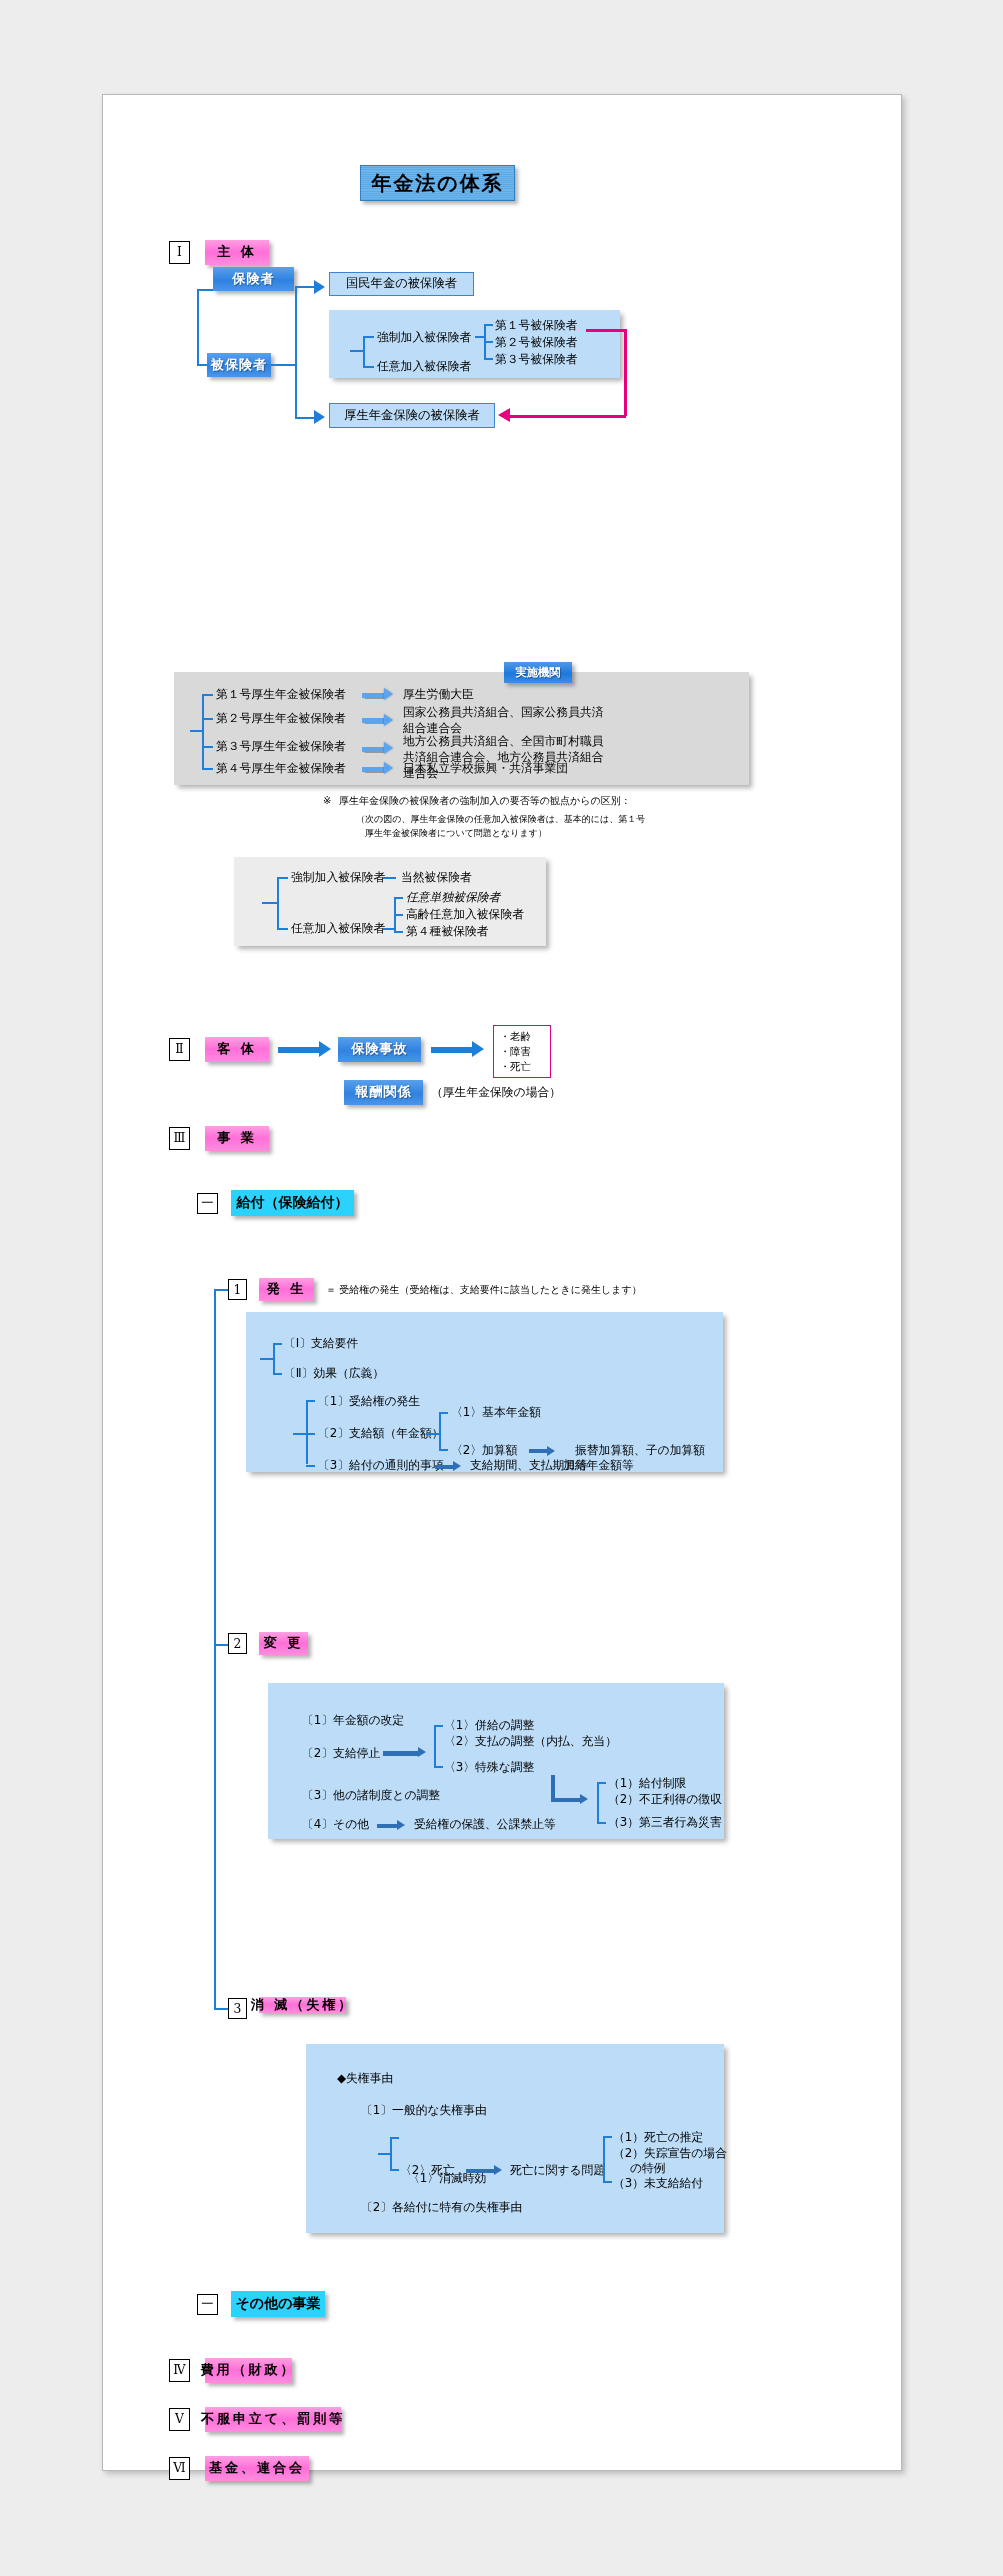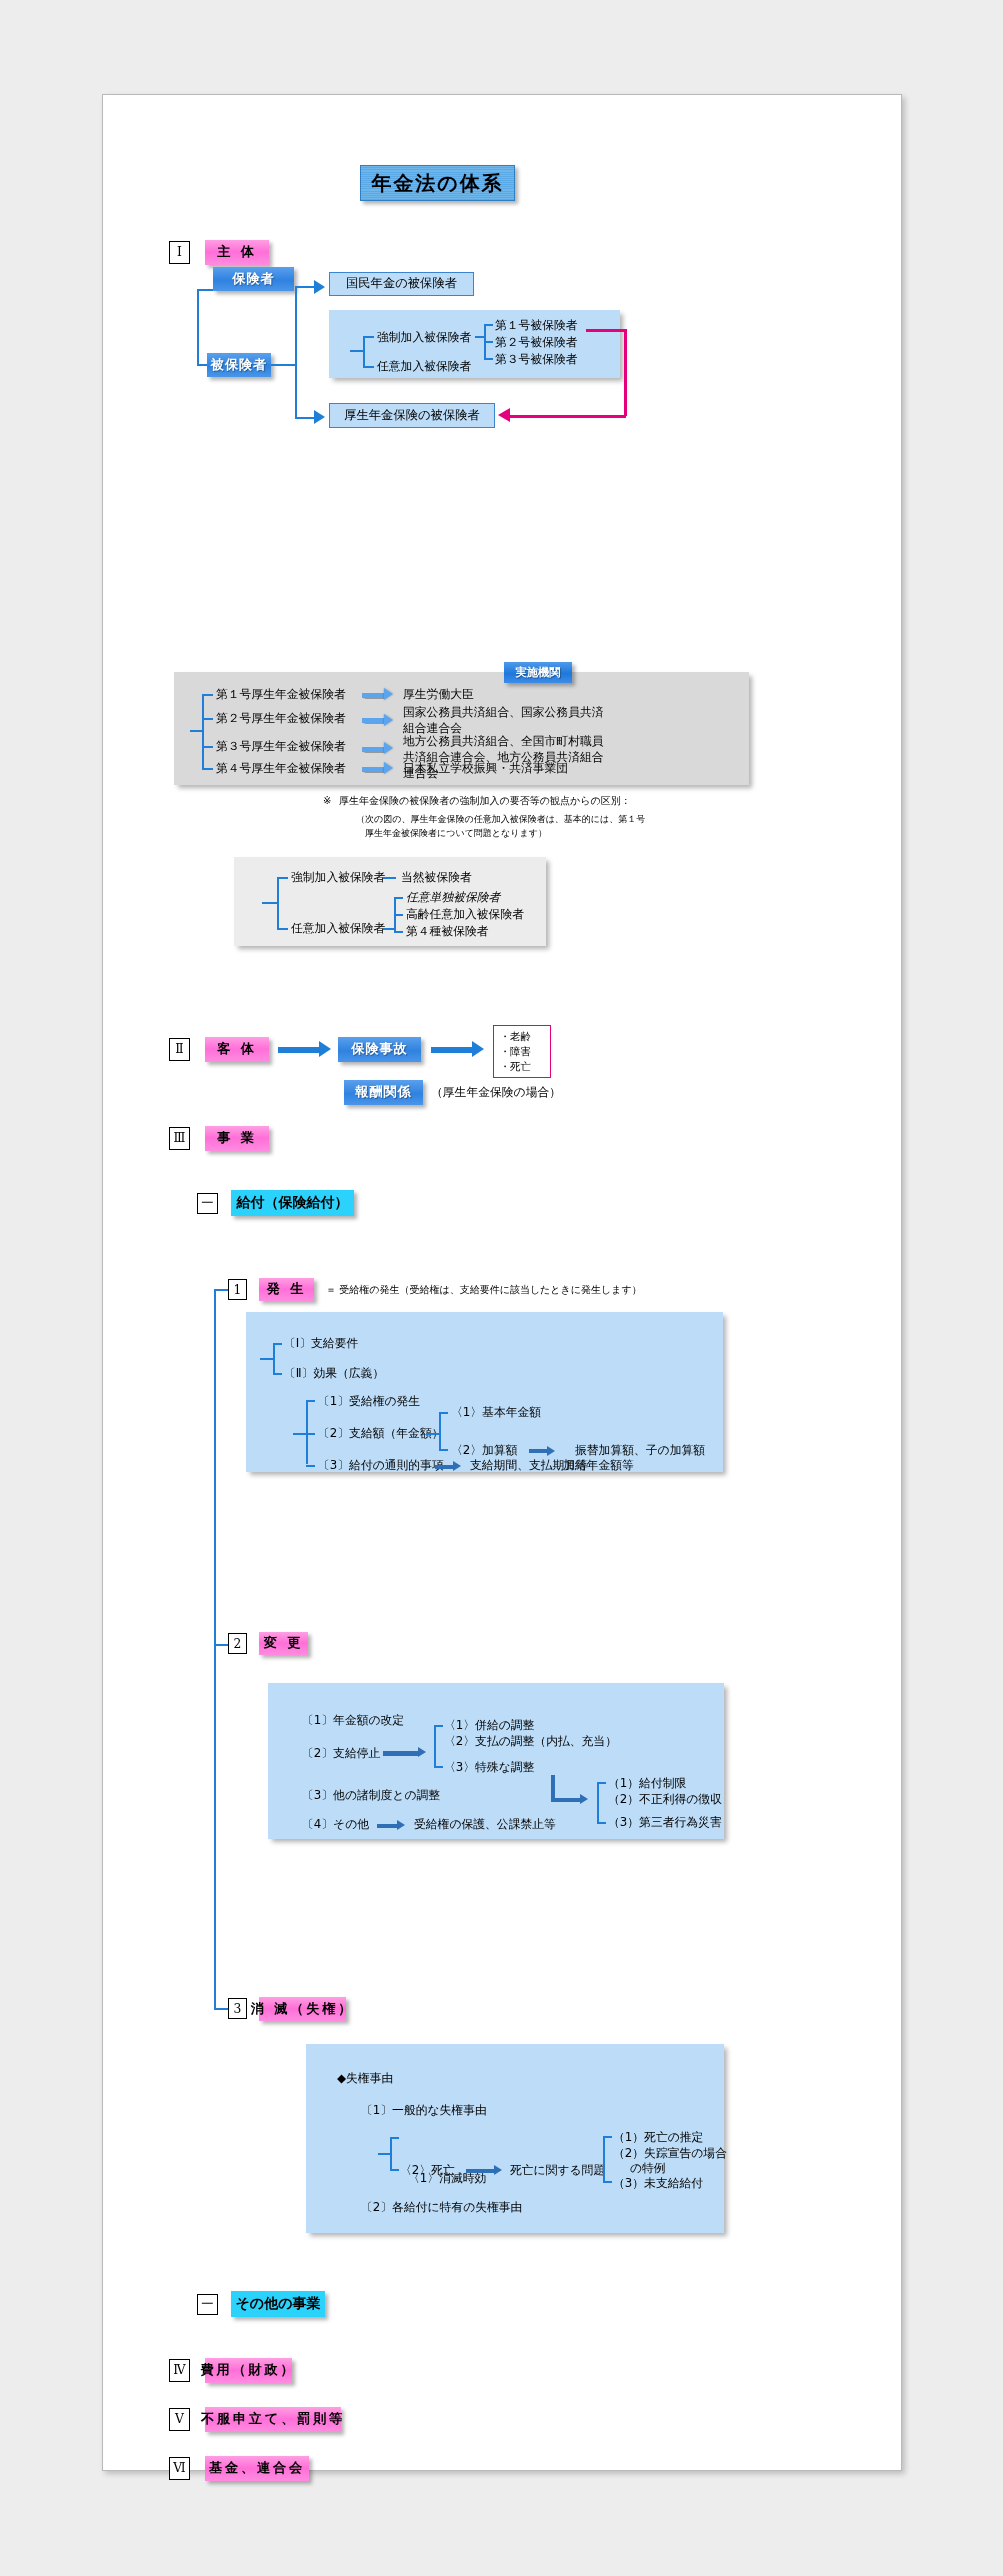--- a/index.html
+++ b/index.html
@@ -342,21 +342,21 @@
   <div class="ln lnh" style="left:494px; top:1727px; width:8.5px; height:1.9px;"></div>
   <div class="txt" style="left:505px; top:1681px;">（1）給付制限</div>
   <div class="txt" style="left:505px; top:1697px;">（2）不正利得の徴収</div>
   <div class="txt" style="left:505px; top:1720px;">（3）第三者行為災害</div>
 
   <div class="arr-nav-shaft" style="left:274px; top:1729px; width:21px;"></div>
   <div class="arr-nav-head" style="left:294px; top:1725px;"></div>
   <div class="txt" style="left:311px; top:1722px;">受給権の保護、公課禁止等</div>
 
   <div class="numsq" style="left:125px; top:1903px; width:19px; height:21px;">3</div>
-  <div class="chip chip-pink" style="left:156px; top:1902px; width:87px; height:24px;">消 滅（失権）</div>
+  <div class="chip chip-pink" style="left:156px; top:1902px; width:87px; height:16px;">消 滅（失権）</div>
 
   <div class="panel-blue" style="left:203px; top:1949px; width:418px; height:189px;"></div>
 
   <div class="txt" style="left:234px; top:1976px;">◆失権事由</div>
   <div class="txt" style="left:258px; top:2008px;">〔1〕一般的な失権事由</div>
 
   <div class="ln lnv" style="left:287px; top:2042px; width:1.9px; height:34px;"></div>
   <div class="ln lnh" style="left:275px; top:2058px; width:13.2px; height:1.9px;"></div>
   <div class="ln lnh" style="left:287px; top:2042px; width:8.5px; height:1.9px;"></div>
   <div class="ln lnh" style="left:287px; top:2074px; width:8.5px; height:1.9px;"></div>

